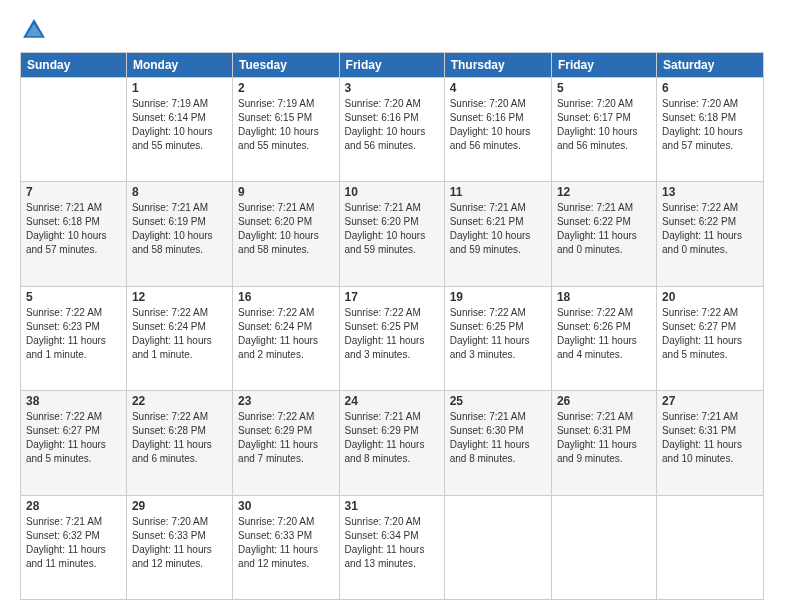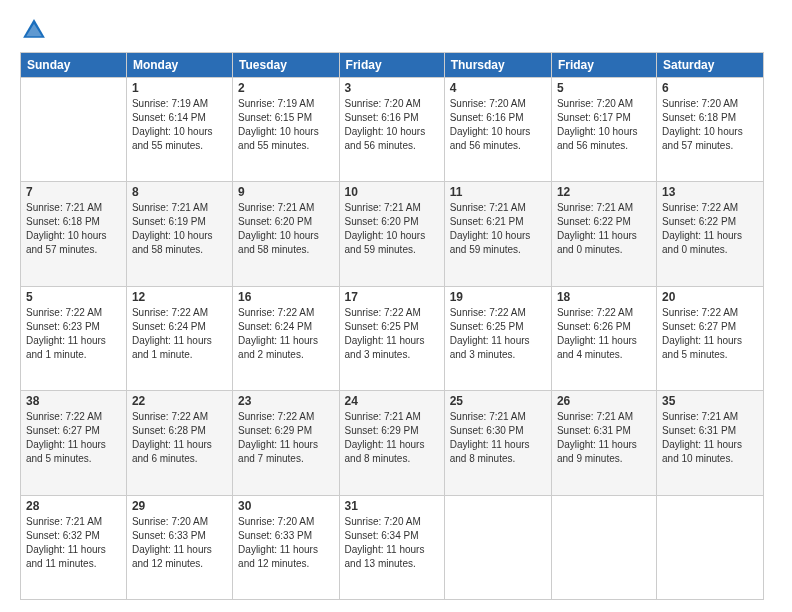--- a/index.html
+++ b/index.html
@@ -235,21 +235,21 @@
           </td>
           <td>
             <div class="day-num">25</div>
             <div class="day-info">Sunrise: 7:21 AM<br>Sunset: 6:30 PM<br>Daylight: 11 hours<br>and 8 minutes.</div>
           </td>
           <td>
             <div class="day-num">26</div>
             <div class="day-info">Sunrise: 7:21 AM<br>Sunset: 6:31 PM<br>Daylight: 11 hours<br>and 9 minutes.</div>
           </td>
           <td>
-            <div class="day-num">35</div>
+            <div class="day-num">27</div>
             <div class="day-info">Sunrise: 7:21 AM<br>Sunset: 6:31 PM<br>Daylight: 11 hours<br>and 10 minutes.</div>
           </td>
         </tr>
         <tr>
           <td>
             <div class="day-num">28</div>
             <div class="day-info">Sunrise: 7:21 AM<br>Sunset: 6:32 PM<br>Daylight: 11 hours<br>and 11 minutes.</div>
           </td>
           <td>
             <div class="day-num">29</div>

